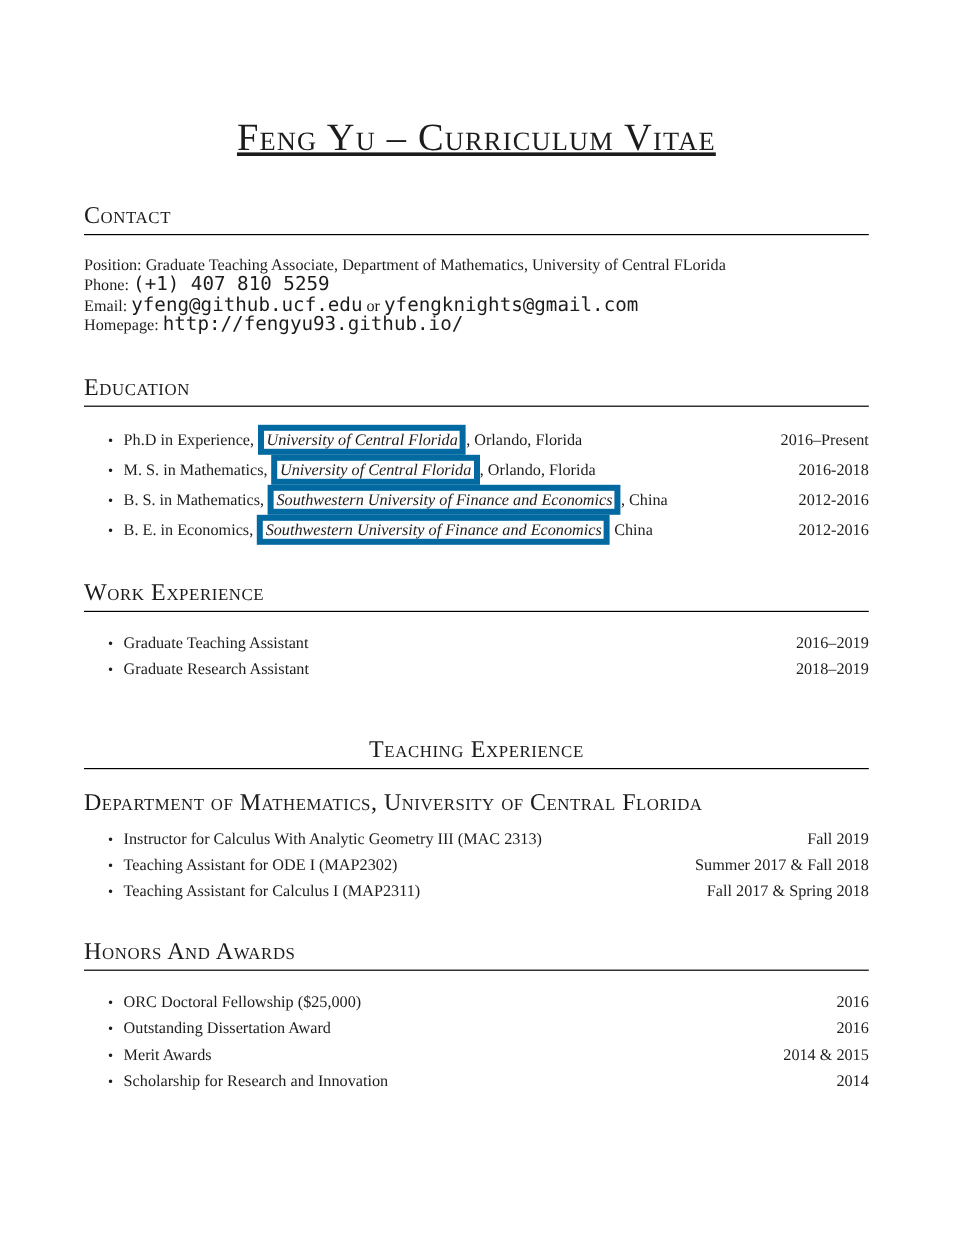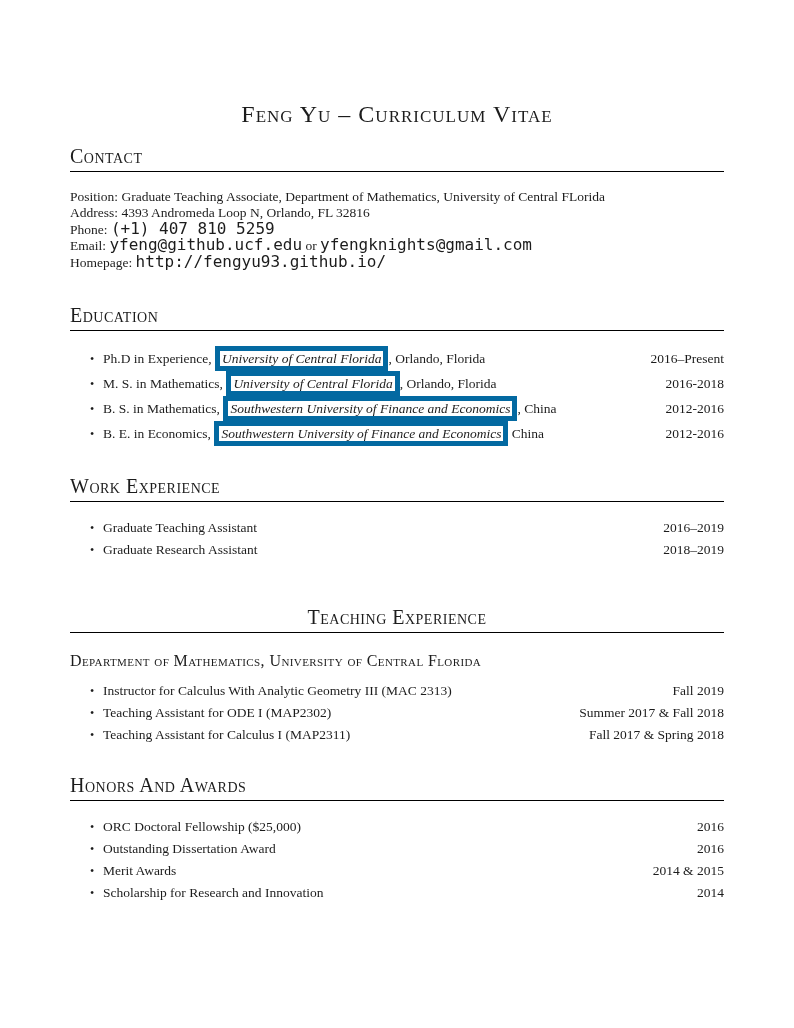--- a/index.html
+++ b/index.html
@@ -15,36 +15,37 @@
   .page {
     position: absolute;
     left: 70px;
     top: 0;
     width: 654px;
     height: 100%;
   }
   .doc-title {
     margin-top: 100px;
     text-align: center;
-    font-size: 24px;
+    font-size: 32px;
     line-height: 28px;
     font-variant: small-caps;
     letter-spacing: 1px;
     font-weight: 400;
+    text-decoration: underline;
   }
   .section-heading {
     font-size: 20px;
     line-height: 24px;
     font-variant: small-caps;
     letter-spacing: 0.5px;
     font-weight: 400;
     border-bottom: 1px solid #000000;
     padding-bottom: 3px;
   }
-  .sec-contact .section-heading   { margin-top: 16px; }
+  .sec-contact .section-heading   { margin-top: 40px; }
   .sec-education .section-heading { margin-top: 32px; }
   .sec-work .section-heading      { margin-top: 28px; }
   .sec-teaching .section-heading  { margin-top: 44px; text-align: center; }
   .sec-honors .section-heading    { margin-top: 27px; }
 
   .contact-block {
     margin-top: 17px;
     font-size: 13.5px;
     line-height: 15.8px;
   }
@@ -77,39 +78,38 @@
   }
   .link-box {
     font-style: italic;
     border: 5px solid #0369a1;
     padding: 0 2px;
     display: inline-block;
     line-height: 15px;
   }
   .subsection-heading {
     margin-top: 18px;
-    font-size: 16px;
+    font-size: 20px;
     line-height: 20px;
     font-variant: small-caps;
     letter-spacing: 0.4px;
     font-weight: 400;
   }
 </style>
 </head>
 <body>
 
 <div class="page">
 
   <h1 class="doc-title">Feng Yu – Curriculum Vitae</h1>
 
   <section class="sec-contact">
     <h2 class="section-heading">Contact</h2>
     <div class="contact-block">
       <div class="contact-line"><span>Position: </span><span>Graduate Teaching Associate, Department of Mathematics, University of Central FLorida</span></div>
-      <div class="contact-line"><span>Address: </span><span>4393 Andromeda Loop N, Orlando, FL 32816</span></div>
       <div class="contact-line"><span>Phone: </span><span class="mono">(+1) 407 810 5259</span></div>
       <div class="contact-line"><span>Email: </span><span class="mono">yfeng@github.ucf.edu</span><span> or </span><span class="mono">yfengknights@gmail.com</span></div>
       <div class="contact-line"><span>Homepage: </span><span class="mono">http://fengyu93.github.io/</span></div>
     </div>
   </section>
 
   <section class="sec-education">
     <h2 class="section-heading">Education</h2>
     <div class="item-list">
       <div class="item-row">

